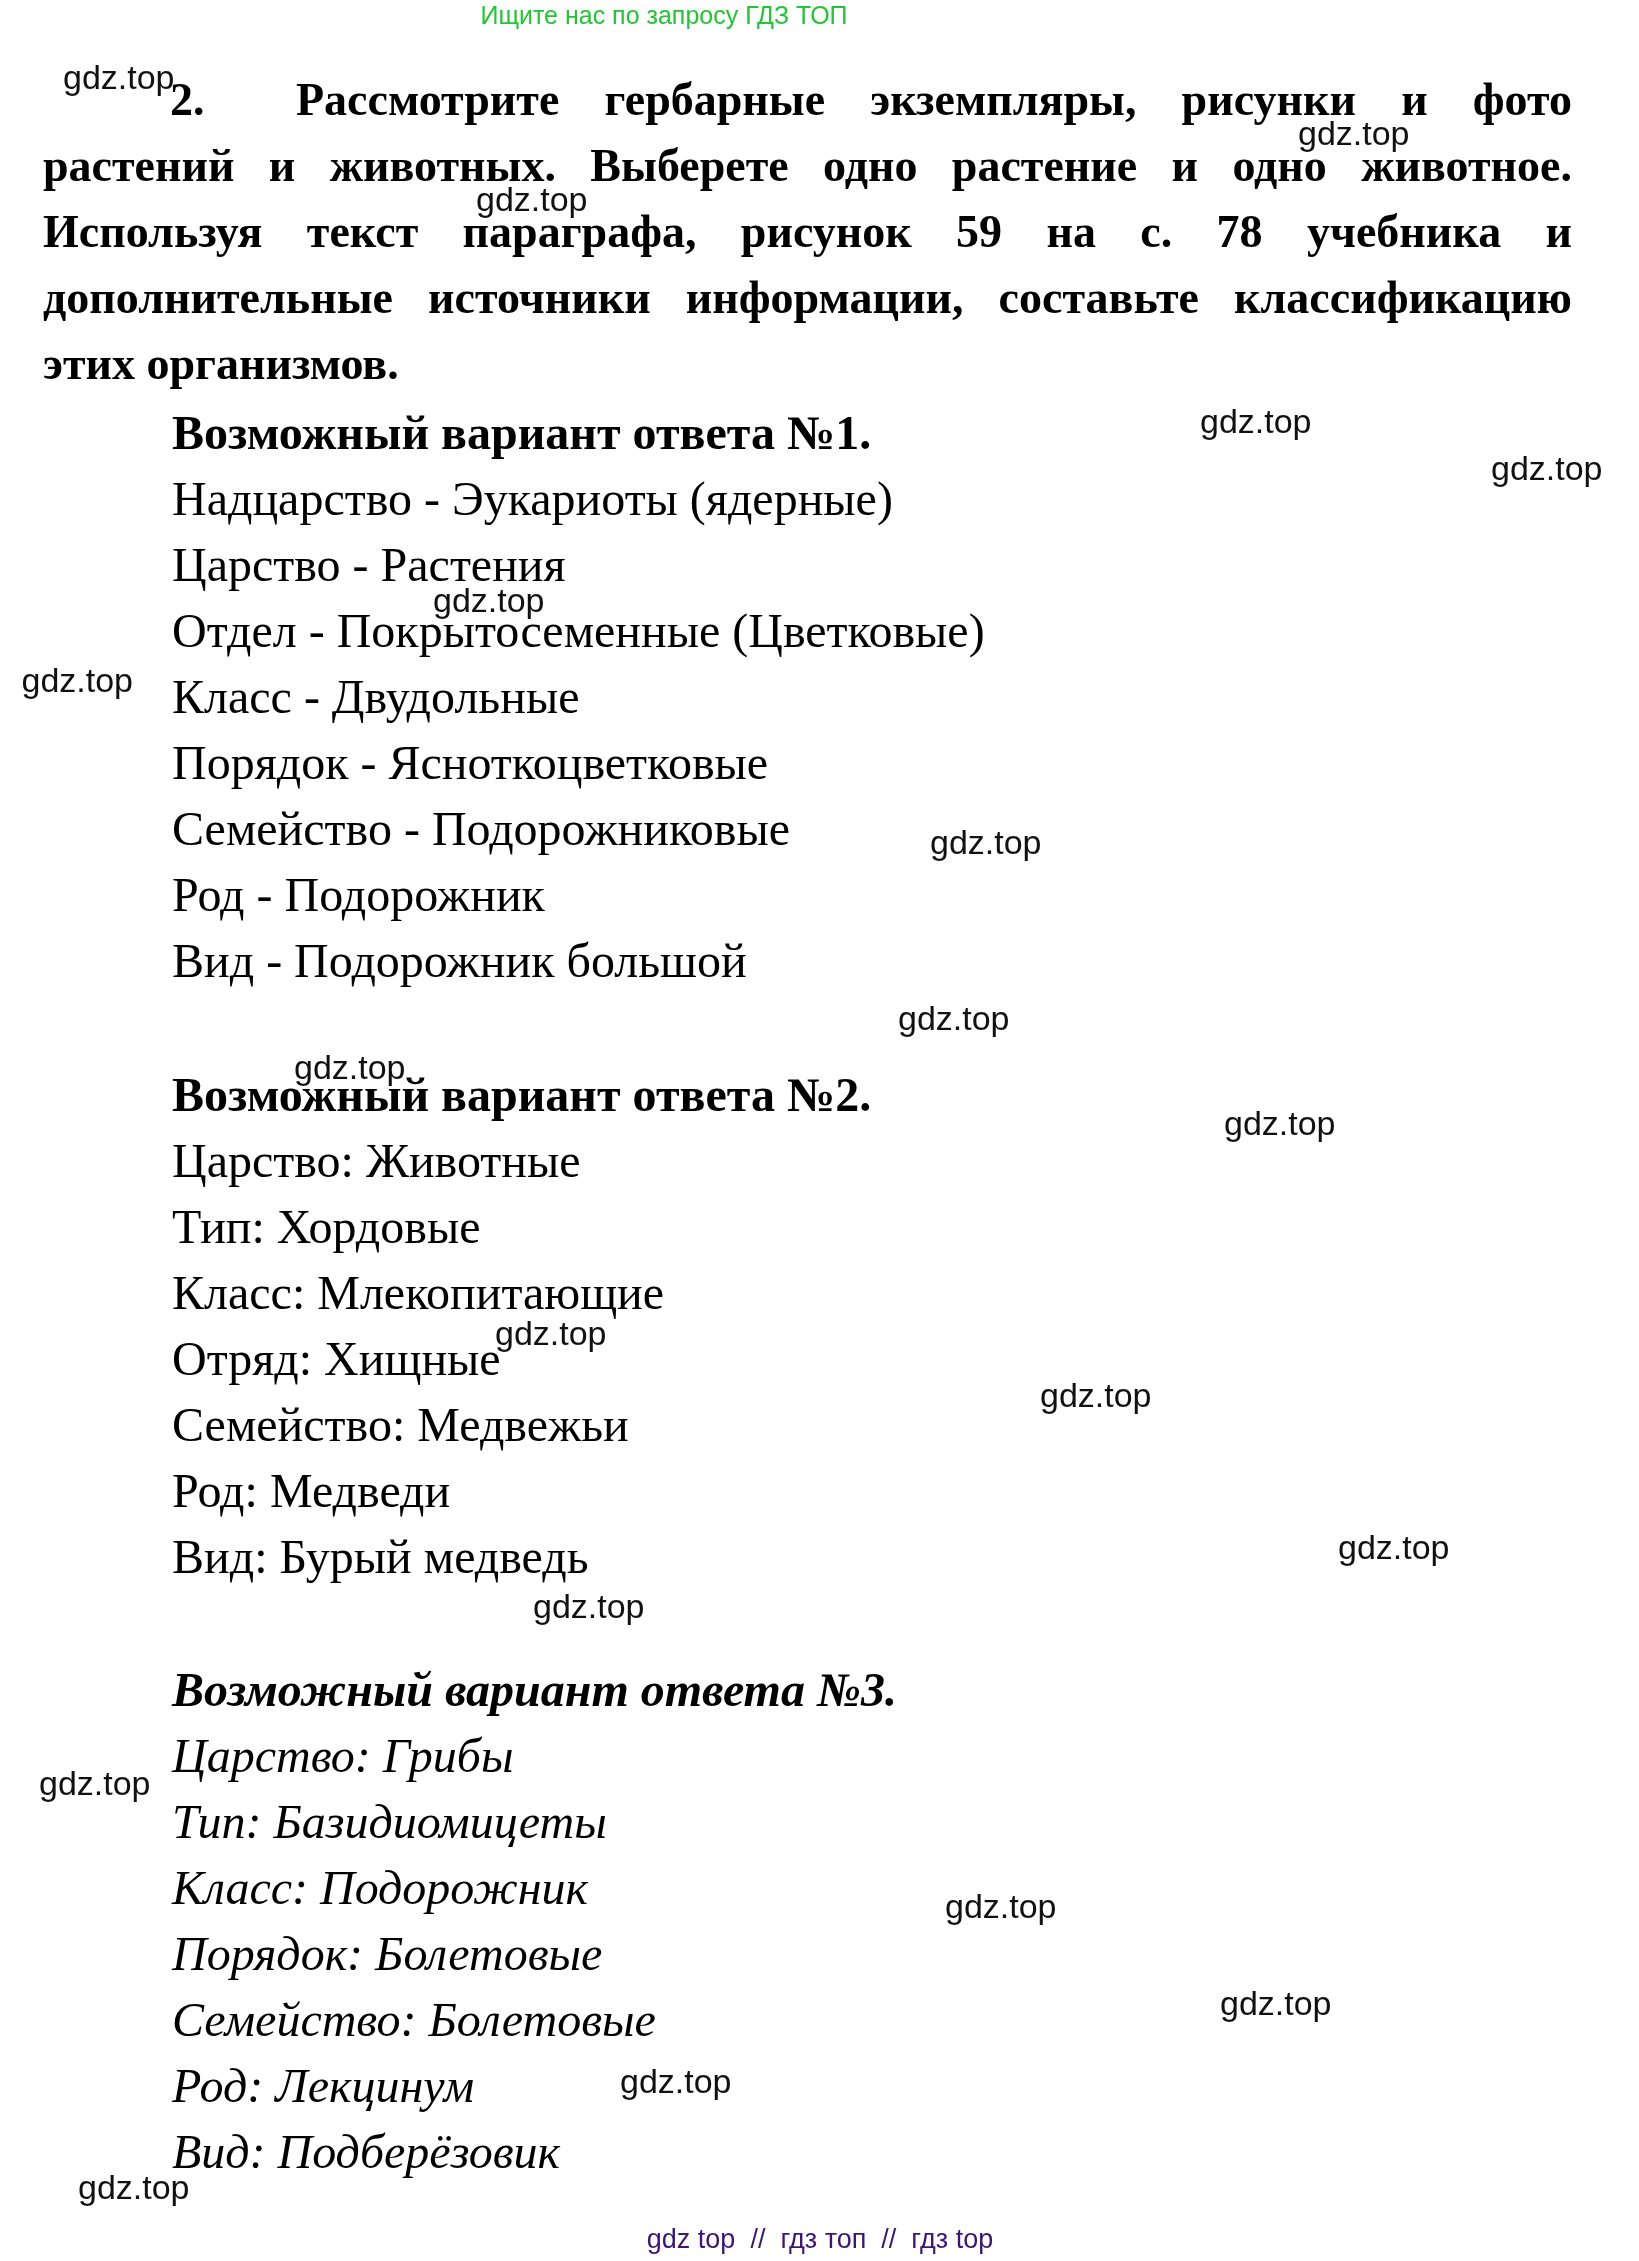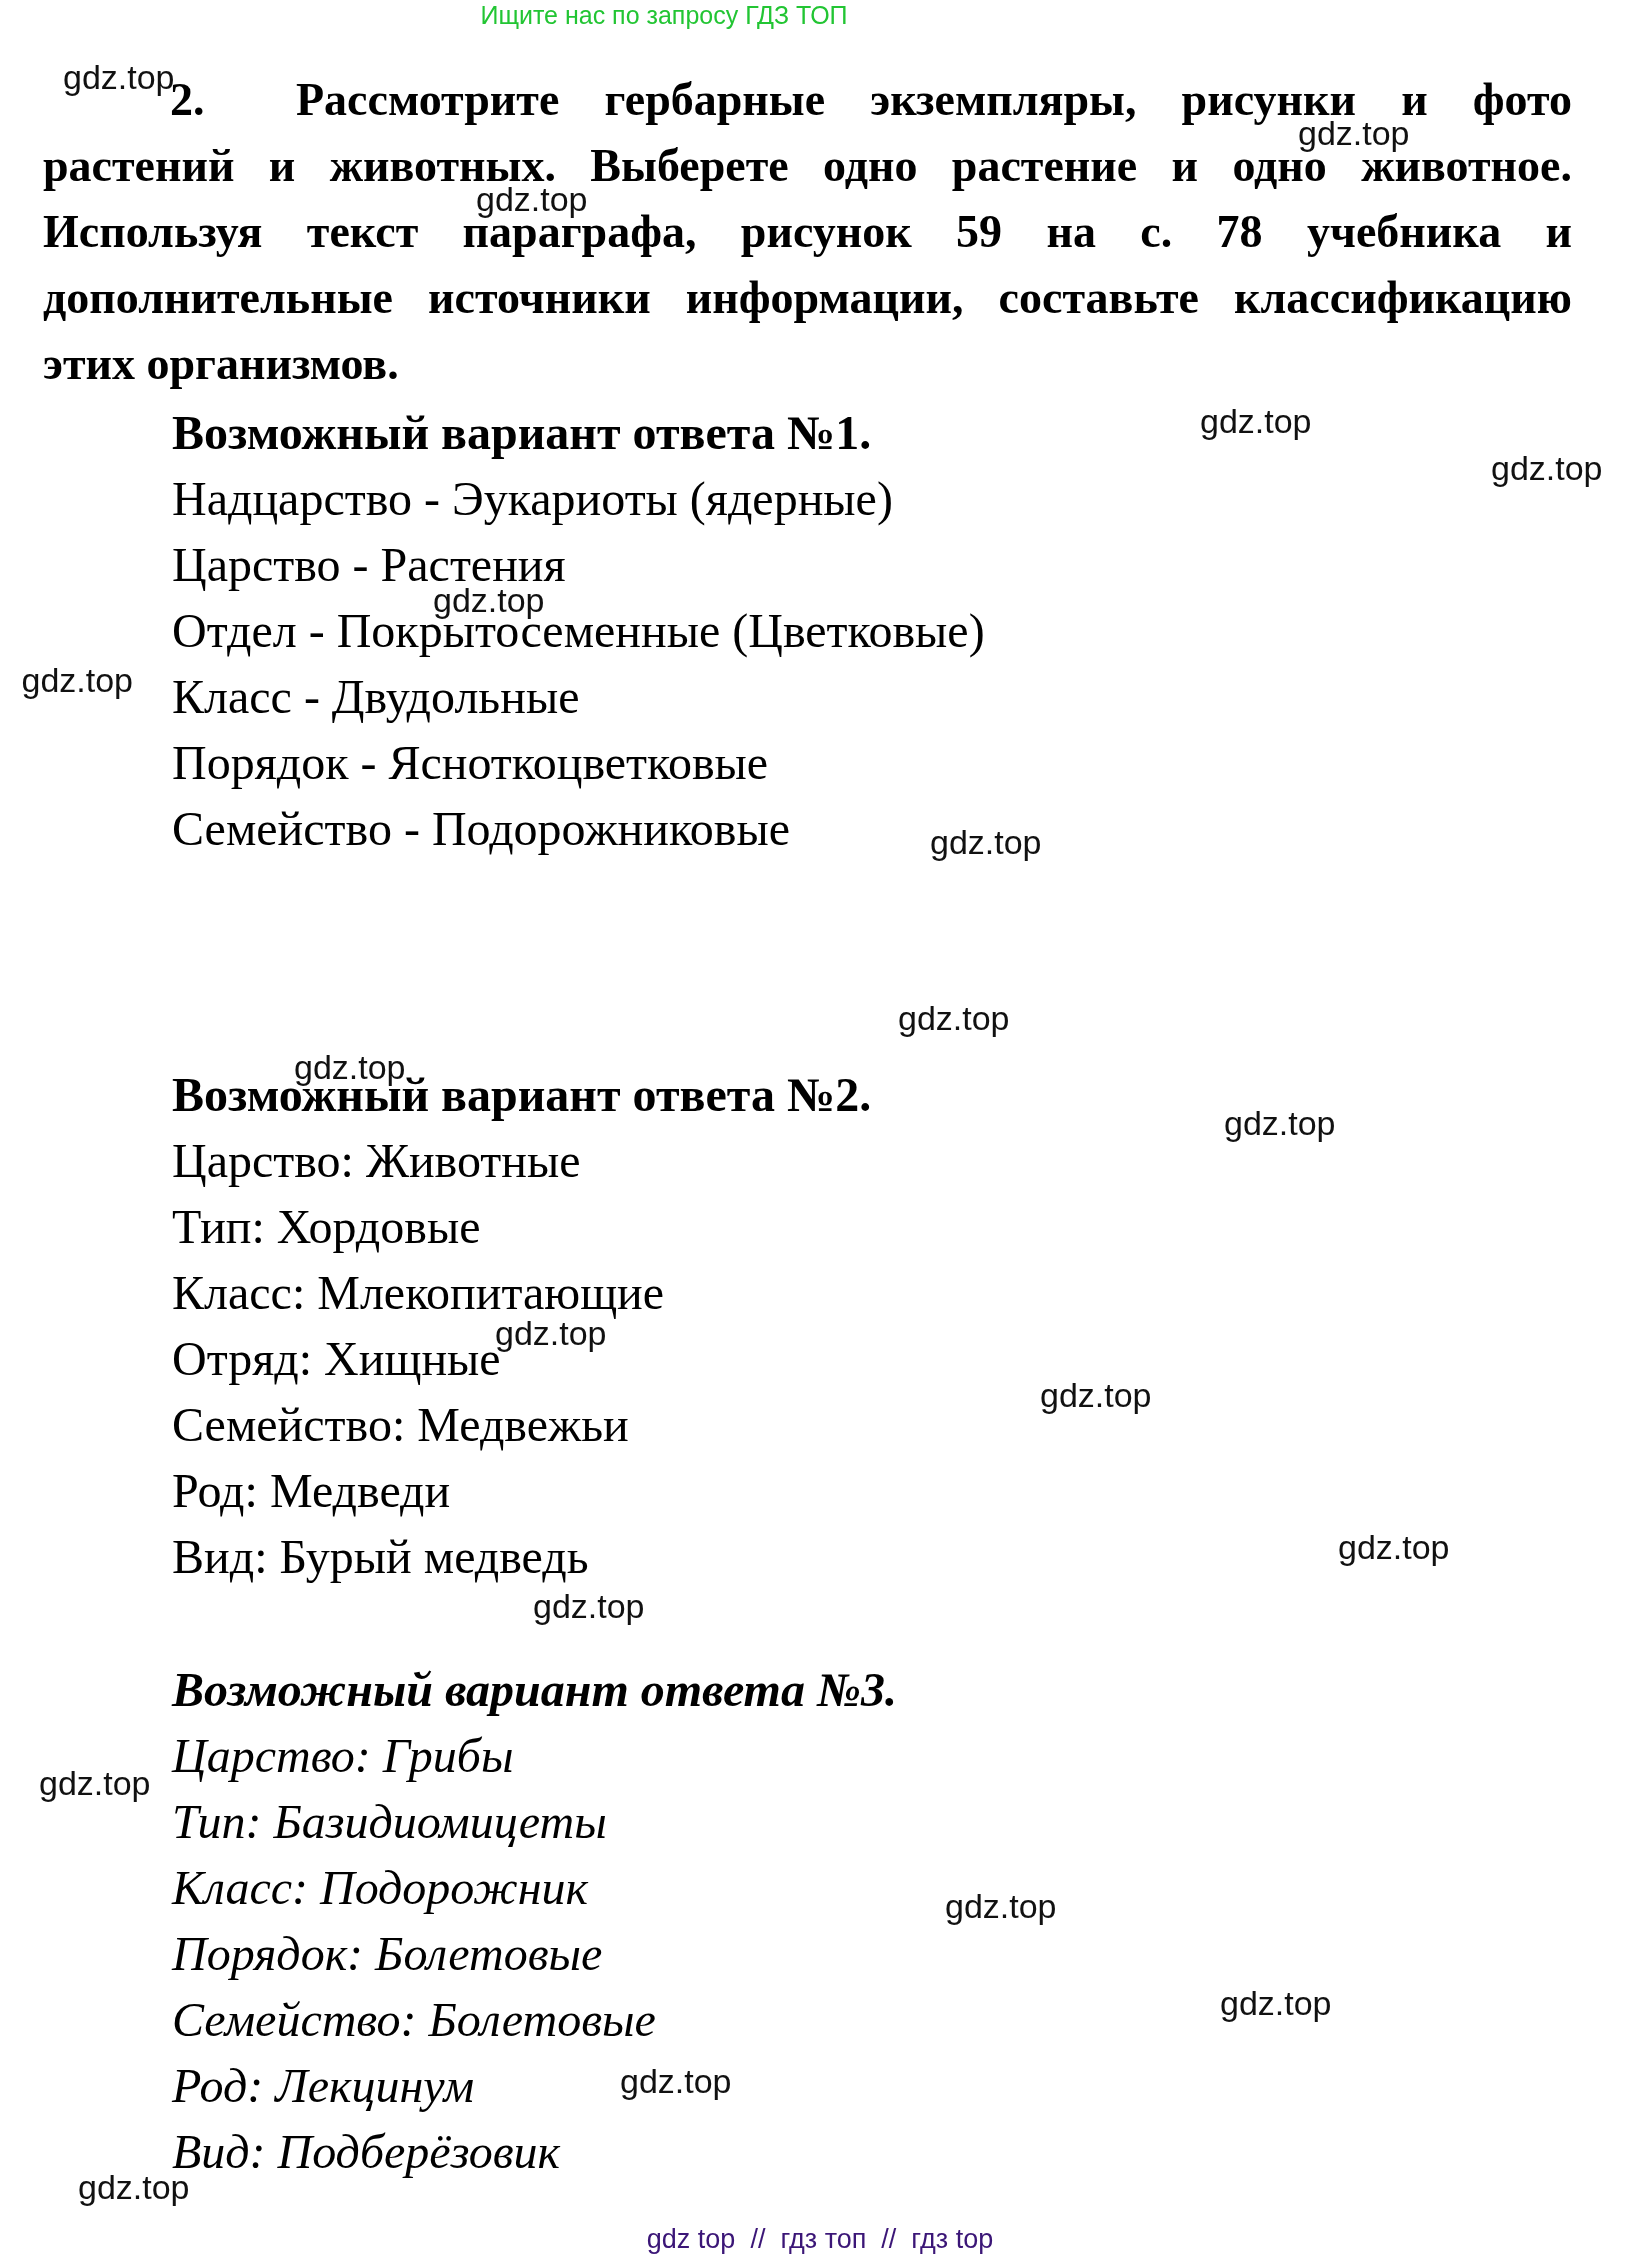--- a/index.html
+++ b/index.html
@@ -50,20 +50,22 @@
   <div class="question"><span class="qnum">2.</span><span>Рассмотрите гербарные экземпляры, рисунки и фото растений и животных. Выберете одно растение и одно животное. Используя текст параграфа, рисунок 59 на с. 78 учебника и дополнительные источники информации, составьте классификацию этих организмов.</span></div>
 
   <div class="answer-block" id="block-1">
     <div class="answer-heading">Возможный вариант ответа №1.</div>
     <div class="answer-line">Надцарство - Эукариоты (ядерные)</div>
     <div class="answer-line">Царство - Растения</div>
     <div class="answer-line">Отдел - Покрытосеменные (Цветковые)</div>
     <div class="answer-line">Класс - Двудольные</div>
     <div class="answer-line">Порядок - Ясноткоцветковые</div>
     <div class="answer-line">Семейство - Подорожниковые</div>
+    <div class="answer-line">Род - Подорожник</div>
+    <div class="answer-line">Вид - Подорожник большой</div>
   </div>
 
   <div class="answer-block" id="block-2">
     <div class="answer-heading">Возможный вариант ответа №2.</div>
     <div class="answer-line">Царство: Животные</div>
     <div class="answer-line">Тип: Хордовые</div>
     <div class="answer-line">Класс: Млекопитающие</div>
     <div class="answer-line">Отряд: Хищные</div>
     <div class="answer-line">Семейство: Медвежьи</div>
     <div class="answer-line">Род: Медведи</div>

